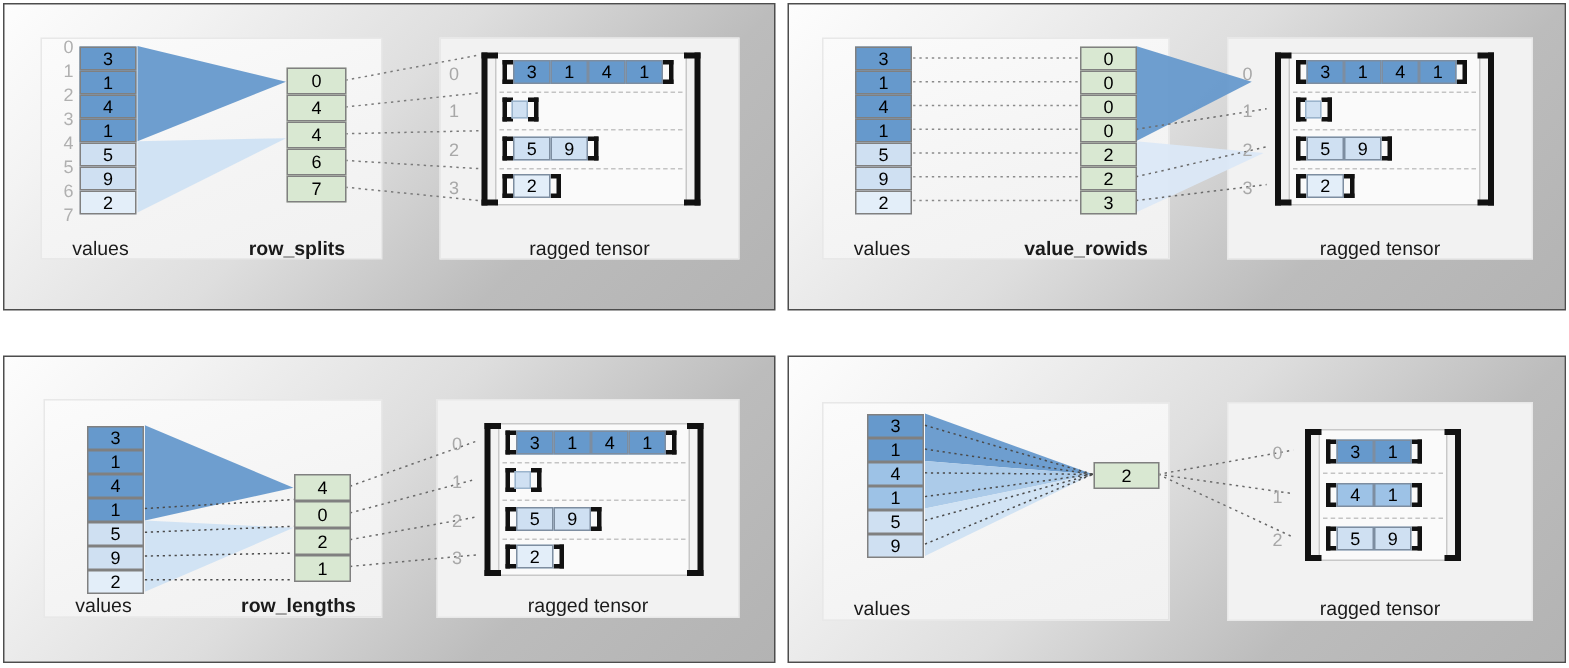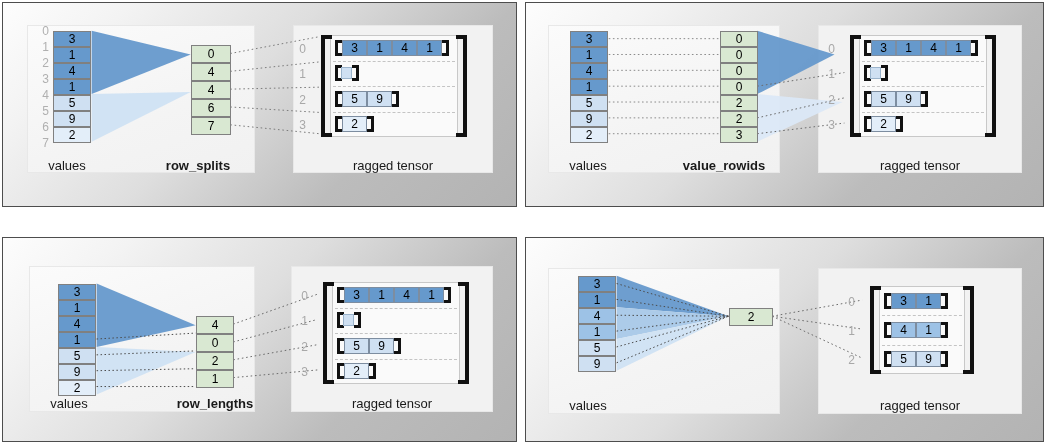--- a/index.html
+++ b/index.html
@@ -274,21 +274,21 @@
       <div class="vcell" style="left: 55px; top: 78px; width: 38px; height: 16px; background: rgb(102, 153, 204);">4</div>
       <div class="vcell" style="left: 55px; top: 94px; width: 38px; height: 16px; background: rgb(102, 153, 204);">1</div>
       <div class="vcell" style="left: 55px; top: 110px; width: 38px; height: 16px; background: rgb(207, 224, 242);">5</div>
       <div class="vcell" style="left: 55px; top: 126px; width: 38px; height: 16px; background: rgb(207, 224, 242);">9</div>
       <div class="vcell" style="left: 55px; top: 142px; width: 38px; height: 16px; background: rgb(227, 238, 249);">2</div>
       <div class="vcell" style="left: 193px; top: 78px; width: 38px; height: 18px; background: rgb(217, 232, 210); border-color: rgb(128, 128, 128);">4</div>
       <div class="vcell" style="left: 193px; top: 96px; width: 38px; height: 18px; background: rgb(217, 232, 210); border-color: rgb(128, 128, 128);">0</div>
       <div class="vcell" style="left: 193px; top: 114px; width: 38px; height: 18px; background: rgb(217, 232, 210); border-color: rgb(128, 128, 128);">2</div>
       <div class="vcell" style="left: 193px; top: 132px; width: 38px; height: 18px; background: rgb(217, 232, 210); border-color: rgb(128, 128, 128);">1</div>
       <div class="card-label" style="left: 26px; top: 158px; width: 80px;">values</div>
-      <div class="card-label bold" style="left: 156px; top: 158px; width: 112px;">row_lengths</div>
+      <div class="card-label bold" style="left: 140px; top: 158px; width: 112px;">row_lengths</div>
       <div class="card-label" style="left: 288px; top: 158px; width: 202px;">ragged tensor</div>
       <div class="tbox" style="left: 320px; top: 44px; width: 146px; height: 102px;">
         <div class="tbox-inner" style="left: 9px; top: 0px; width: 128px; height: 102px;"></div>
         <div class="bigbr l" style="left: 0px; top: 0px; height: 102px;"></div>
         <div class="bigbr r" style="right: 0px; top: 0px; height: 102px;"></div>
         <div class="rsep" style="left: 12px; top: 25.5px; width: 122px;"></div>
         <div class="ridx" style="left: -27px; top: 7.75px;">0</div>
         <div class="rrow" style="left: 14px; top: 4.75px;">
           <div class="rbr l" style="left: 0px; top: 0px; height: 16px;"></div>
           <div class="rbr r" style="left: 107px; top: 0px; height: 16px;"></div>

